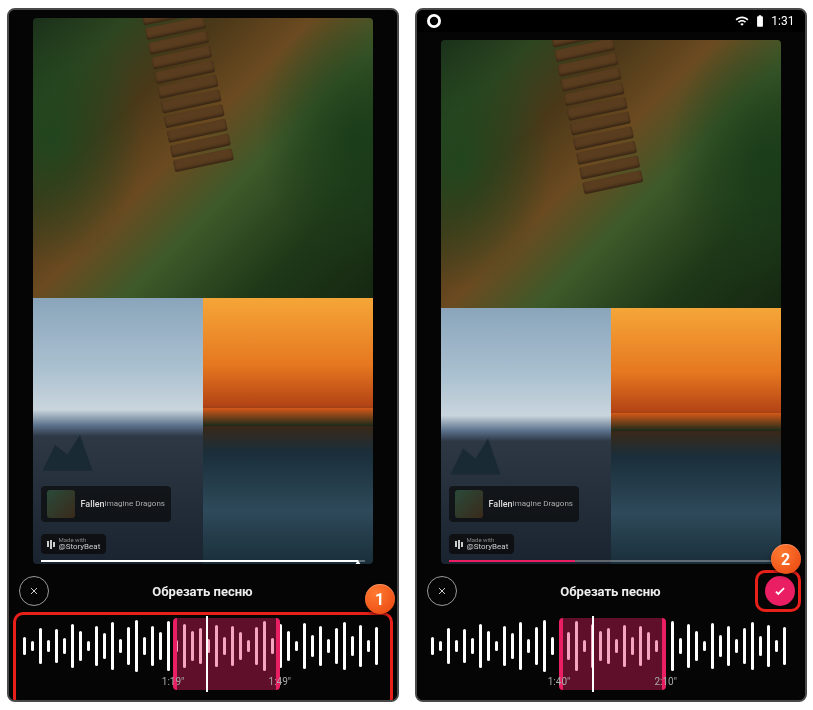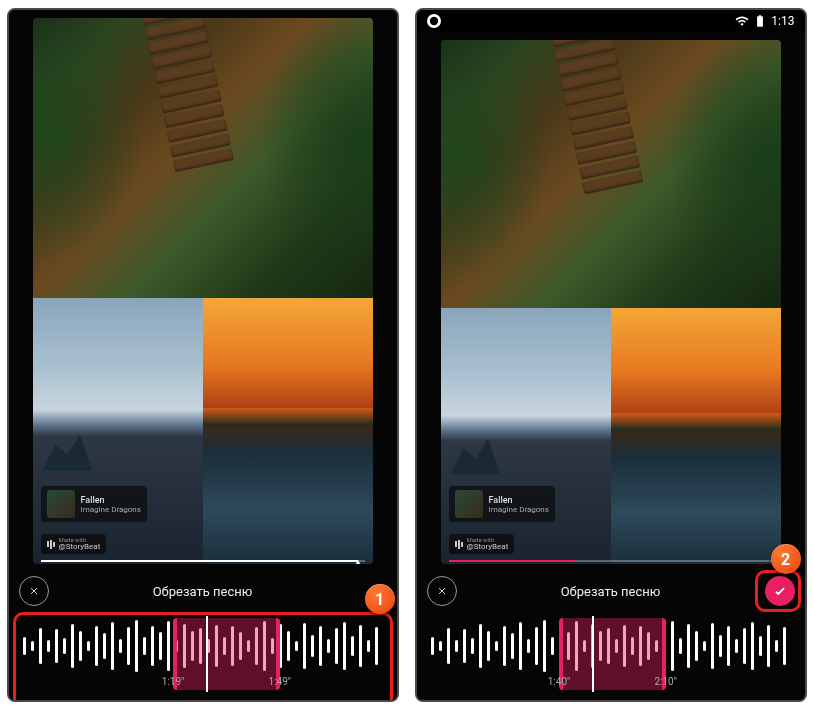--- a/index.html
+++ b/index.html
@@ -121,21 +121,21 @@
   padding: 4px 6px;
   display: flex;
   gap: 6px;
   align-items: center;
 }
 .track-thumb {
   width: 28px; height: 28px;
   background: linear-gradient(135deg, #2a4a3a, #3a2a1a);
   border-radius: 3px;
 }
-.track-info { display: flex; flex-direction: column; }
+.track-info { display: flex; }
 .track-title { color: #ddd; font-size: 9px; font-weight: 500; }
 .track-artist { color: #aaa; font-size: 8px; }
 .sb-badge {
   position: absolute;
   left: 8px; bottom: 10px;
   background: rgba(10,10,10,.8);
   border-radius: 4px;
   padding: 3px 6px;
   display: flex;
   gap: 4px;
@@ -186,21 +186,21 @@
 }
 .close-btn { border: 1.5px solid #999; }
 .close-btn svg { width: 12px; height: 12px; stroke: #ccc; stroke-width: 2; fill: none; }
 .confirm-btn { background: #e91e63; }
 .confirm-btn svg { width: 14px; height: 14px; stroke: #fff; stroke-width: 3; fill: none; }
 .trim-title {
   flex: 1;
   text-align: center;
   color: #eee;
   font-size: 13px;
-  font-weight: 400;
+  font-weight: 700;
 }
 .trim-bar .spacer { width: 30px; flex-shrink: 0; }
 .waveform-wrap {
   margin: 4px 10px 10px 10px;
   position: relative;
 }
 .waveform {
   height: 56px;
   display: flex;
   align-items: center;
@@ -393,21 +393,21 @@
       <span class="wifi-icon">
         <svg viewBox="0 0 24 24">
             <path d="M1 9l2 2c4.97-4.97 13.03-4.97 18 0l2-2C16.93 2.93 7.07 2.93 1 9zm8 8l3 3 3-3c-1.66-1.66-4.34-1.66-6 0zm-4-4l2 2c2.76-2.76 7.24-2.76 10 0l2-2C15.14 9.14 8.86 9.14 5 13z"></path>
           </svg>
       </span>
       <span class="battery-icon">
         <svg viewBox="0 0 24 24">
             <path d="M15.67 4H14V2h-4v2H8.33C7.6 4 7 4.6 7 5.33v15.33C7 21.4 7.6 22 8.33 22h7.33c.74 0 1.34-.6 1.34-1.33V5.33C17 4.6 16.4 4 15.67 4z"></path>
           </svg>
       </span>
-      <span>1:13</span>
+      <span>1:31</span>
     </div>
   </div>
   <div class="content">
     <div class="preview">
       <div class="img-top">
         <div class="foliage1"></div>
           <div class="foliage2"></div>
         <div class="stairs">
             <span></span>
             <span></span>

